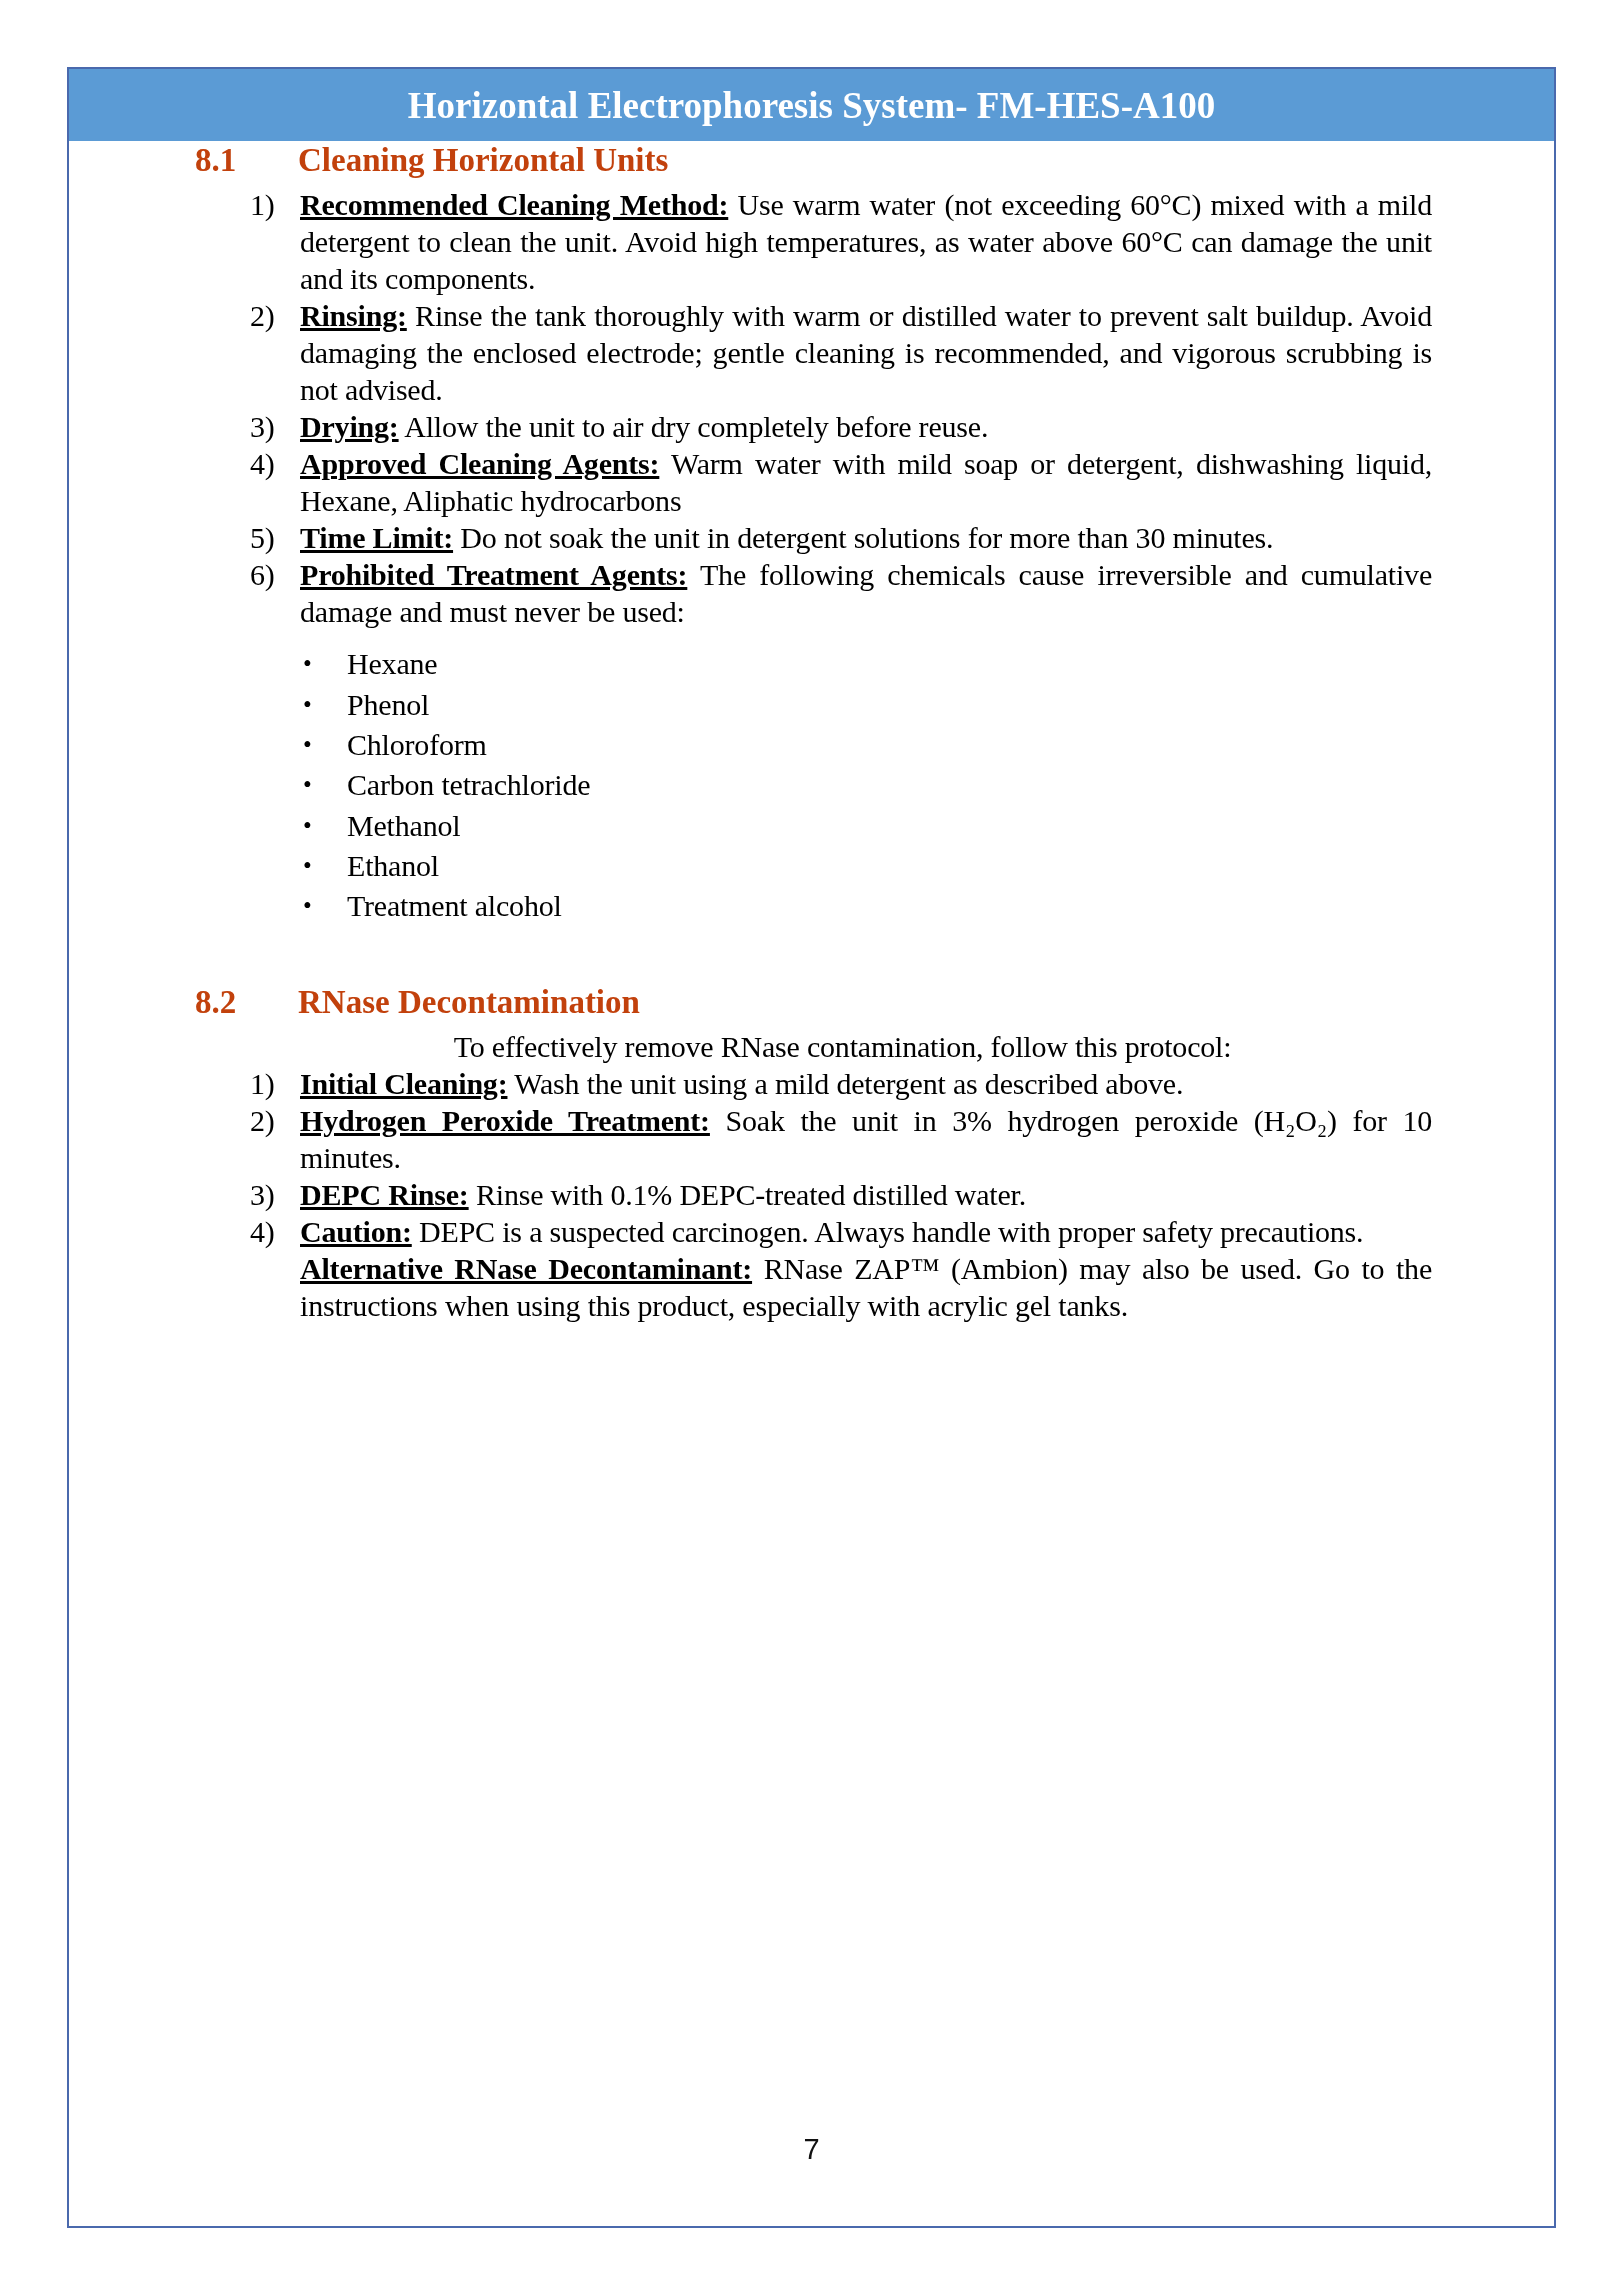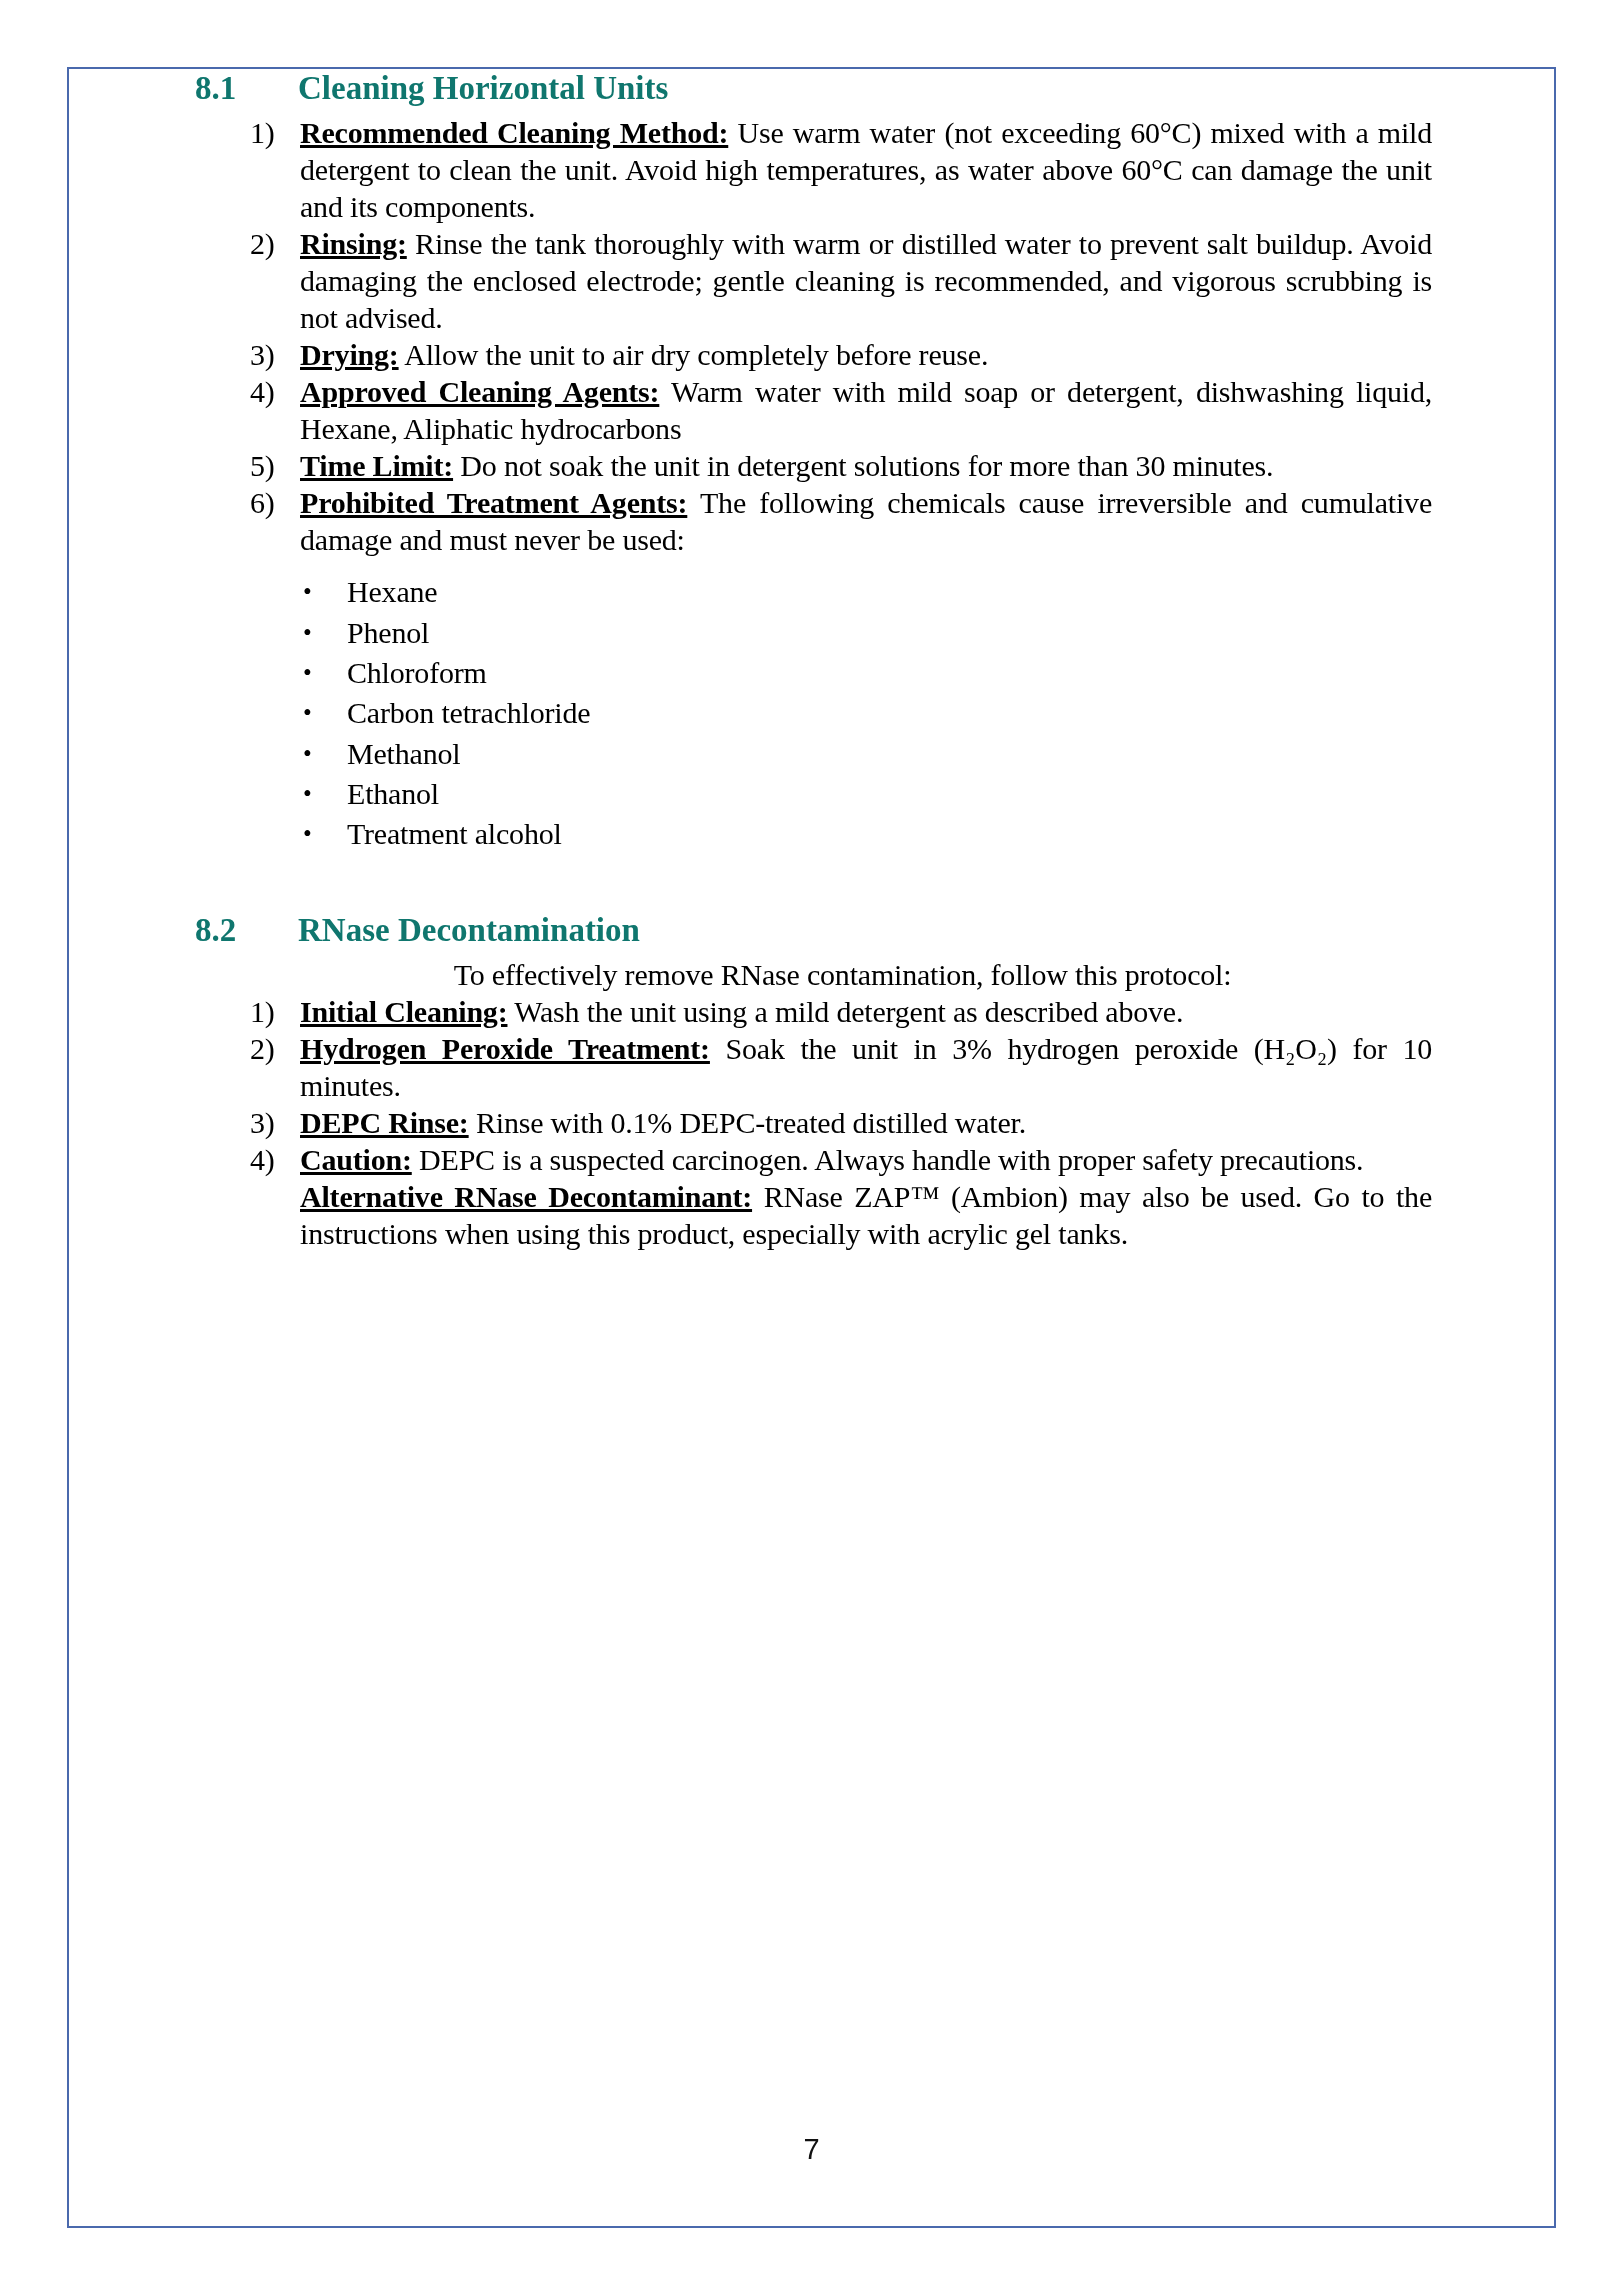--- a/index.html
+++ b/index.html
@@ -45,21 +45,21 @@
     line-height: 1.15;
   }
   .h1num {
     display: inline-block;
     width: 155px;
   }
   .h2 {
     margin: 0 0 5.2px 0;
     font-size: 33px;
     font-weight: bold;
-    color: #0f766e;
+    color: #c2410c;
     line-height: 1.2;
   }
   .h2num {
     display: inline-block;
     width: 103px;
   }
   .mt82 { margin-top: 59px; }
   .body-text { font-size: 30px; line-height: 37px; letter-spacing: -0.2px; }
   .oli {
     display: flex;
@@ -104,20 +104,23 @@
     font-size: 29px;
     color: #111111;
   }
   b { font-weight: bold; text-decoration: underline; }
 </style>
 </head>
 <body>
 
 <div class="page">
 
+  <div class="band">
+    <span class="band-title">Horizontal Electrophoresis System- FM-HES-A100</span>
+  </div>
 
   <div class="content">
 
 
     <div class="h2">
       <span class="h2num">8.1</span><span>Cleaning Horizontal Units</span>
     </div>
 
     <div class="body-text">
       <div class="oli">

